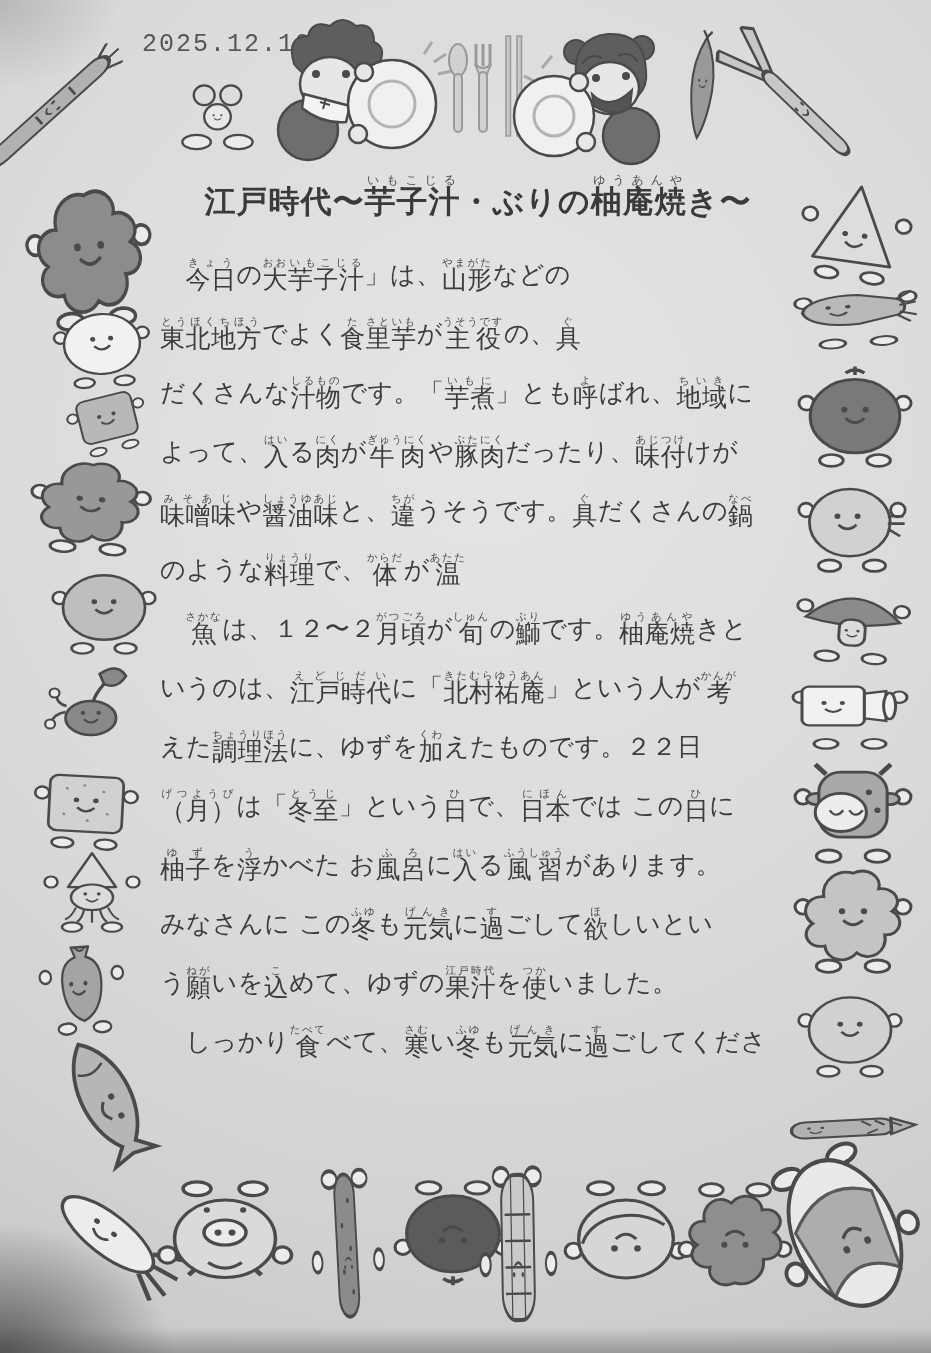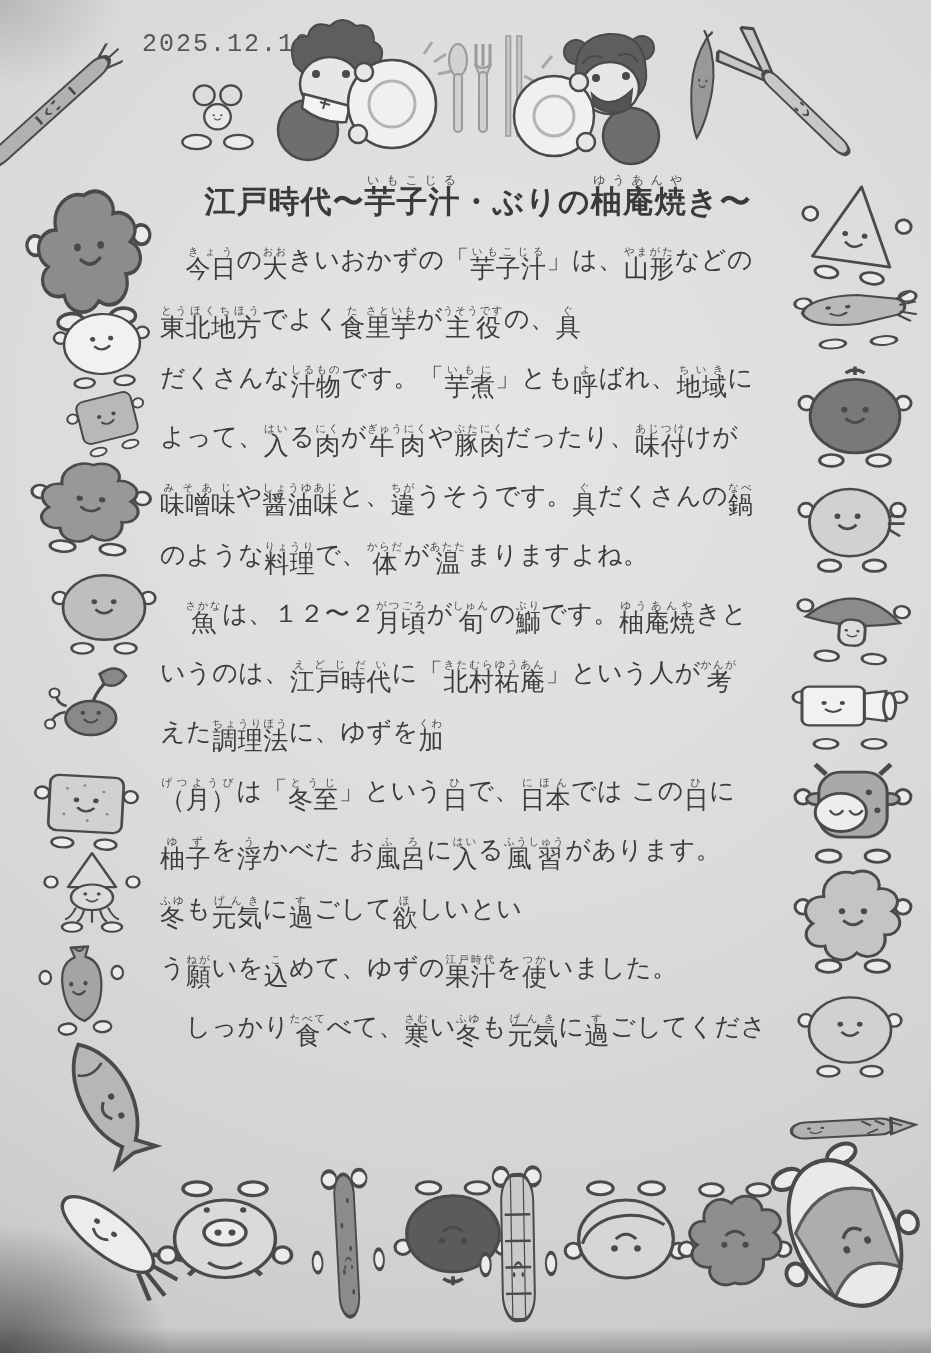--- a/index.html
+++ b/index.html
@@ -30,21 +30,21 @@
     font-size:25px;color:#575757;letter-spacing:2px;
   }
   .title{
     position:absolute;left:146px;top:174px;width:664px;
     text-align:center;font-size:31px;font-weight:bold;color:#3a3a3a;
     white-space:nowrap;letter-spacing:1px;
   }
   .title rt{font-size:12px;font-weight:normal;letter-spacing:2px;color:#4a4a4a;}
   .body-text{position:absolute;left:160px;top:246px;width:648px;color:#3c3c3c;}
   .memo-line{
-    height:59px;display:flex;align-items:flex-start;
+    height:59px;display:flex;align-items:center;
     font-size:25px;white-space:nowrap;letter-spacing:.5px;line-height:1.15;
   }
   rt{font-size:10.5px;letter-spacing:1.5px;color:#474747;}
   .border-item{position:absolute;}
   .border-item svg{display:block;}
   .header-art{position:absolute;left:246px;top:12px;}
 </style>
 </head>
 <body>
 
@@ -103,21 +103,20 @@
   </g>
 </svg>
 
 <div class="title"><span>江戸時代〜</span><ruby>芋子汁<rt>いもこじる</rt></ruby><span>・ぶりの</span><ruby>柚庵焼<rt>ゆうあんや</rt></ruby><span>き〜</span></div>
 <div class="body-text">
     <div class="memo-line">
       <span>　</span>
       <ruby>今日<rt>きょう</rt></ruby>
       <span>の</span>
       <ruby>大<rt>おお</rt></ruby>
-      <span>きいおかずの「</span>
       <ruby>芋子汁<rt>いもこじる</rt></ruby>
       <span>」は、</span>
       <ruby>山形<rt>やまがた</rt></ruby>
       <span>などの</span>
     </div>
     <div class="memo-line">
       <ruby>東北地方<rt>とうほくちほう</rt></ruby>
       <span>でよく</span>
       <ruby>食<rt>た</rt></ruby>
       <ruby>里芋<rt>さといも</rt></ruby>
@@ -161,21 +160,20 @@
       <span>だくさんの</span>
       <ruby>鍋<rt>なべ</rt></ruby>
     </div>
     <div class="memo-line">
       <span>のような</span>
       <ruby>料理<rt>りょうり</rt></ruby>
       <span>で、</span>
       <ruby>体<rt>からだ</rt></ruby>
       <span>が</span>
       <ruby>温<rt>あたた</rt></ruby>
-      <span>まりますよね。</span>
     </div>
     <div class="memo-line">
       <span>　</span>
       <ruby>魚<rt>さかな</rt></ruby>
       <span>は、１２〜２</span>
       <ruby>月頃<rt>がつごろ</rt></ruby>
       <span>が </span>
       <ruby>旬<rt>しゅん</rt></ruby>
       <span> の</span>
       <ruby>鰤<rt>ぶり</rt></ruby>
@@ -189,20 +187,21 @@
       <span>に「</span>
       <ruby>北村祐庵<rt>きたむらゆうあん</rt></ruby>
       <span>」という人が </span>
       <ruby>考<rt>かんが</rt></ruby>
     </div>
     <div class="memo-line">
       <span>えた </span>
       <ruby>調理法<rt>ちょうりほう</rt></ruby>
       <span>に、ゆずを</span>
       <ruby>加<rt>くわ</rt></ruby>
+      <span>えたものです。２２日</span>
     </div>
     <div class="memo-line">
       <ruby>（月）<rt>げつようび</rt></ruby>
       <span>は「</span>
       <ruby>冬至<rt>とうじ</rt></ruby>
       <span>」という</span>
       <ruby>日<rt>ひ</rt></ruby>
       <span>で、</span>
       <ruby>日本<rt>にほん</rt></ruby>
       <span>では この</span>
@@ -215,20 +214,21 @@
       <ruby>浮<rt>う</rt></ruby>
       <span>かべた お</span>
       <ruby>風呂<rt>ふろ</rt></ruby>
       <span>に </span>
       <ruby>入<rt>はい</rt></ruby>
       <span>る</span>
       <ruby>風習<rt>ふうしゅう</rt></ruby>
       <span>があります。</span>
     </div>
     <div class="memo-line">
+      <span>みなさんに この</span>
       <ruby>冬<rt>ふゆ</rt></ruby>
       <span>も </span>
       <ruby>元気<rt>げんき</rt></ruby>
       <span>に </span>
       <ruby>過<rt>す</rt></ruby>
       <span>ごして</span>
       <ruby>欲<rt>ほ</rt></ruby>
       <span>しいとい</span>
     </div>
     <div class="memo-line">

